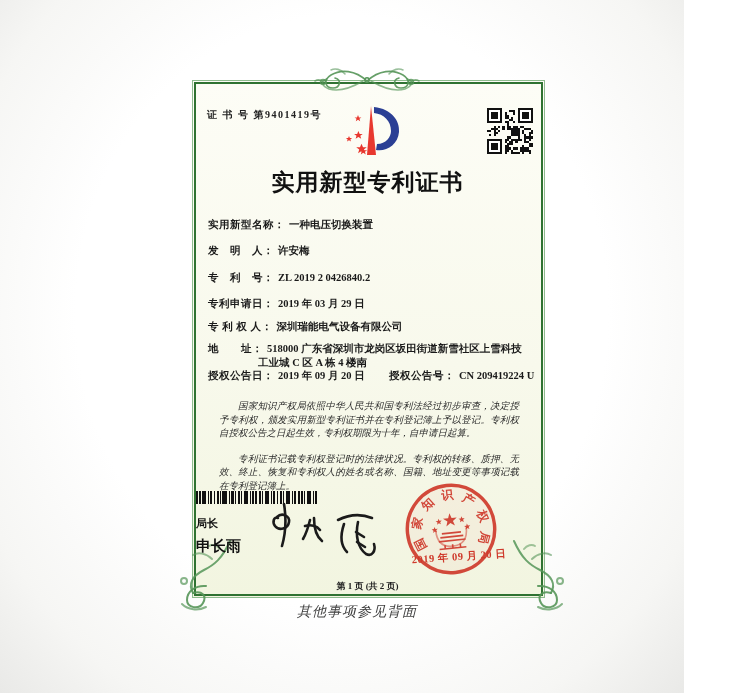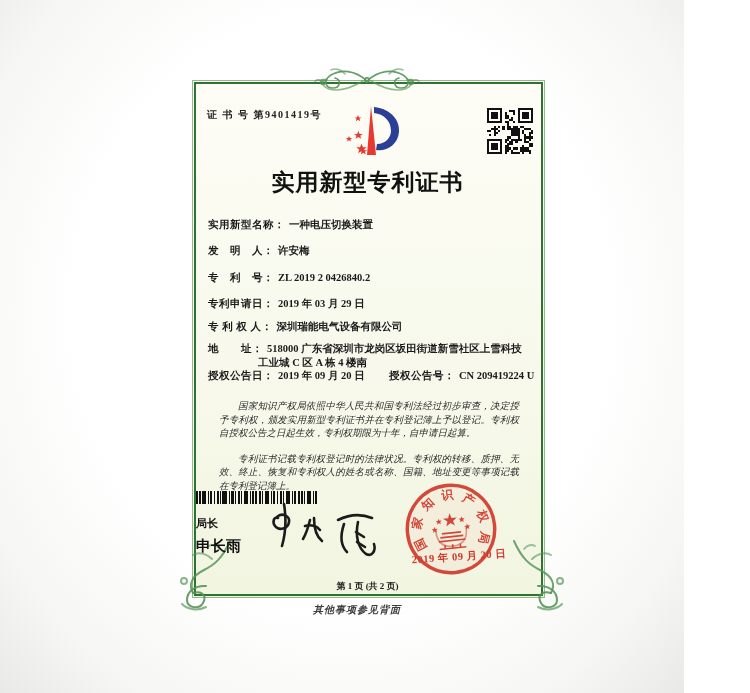--- a/index.html
+++ b/index.html
@@ -53,21 +53,21 @@
   .signature{left:258px;top:496px;}
   .seal{left:403px;top:481px;transform:rotate(-6deg);}
   .seal-date{
     left:399px;top:550px;width:120px;text-align:center;
     color:#cf3a2c;font-size:10.5px;font-weight:bold;letter-spacing:0.5px;
     transform:rotate(-4deg);white-space:nowrap;
   }
   .page-num{left:192px;top:580px;width:351px;text-align:center;font-size:9px;color:#222;font-weight:600;}
   .back-note{
     left:192px;top:603px;width:330px;text-align:center;
-    font-size:10px;font-style:italic;color:#3f3f3f;letter-spacing:1px;font-weight:700;
+    font-size:14px;font-style:italic;color:#3f3f3f;letter-spacing:1px;font-weight:400;
   }
   .qr{left:487px;top:108px;}
   .logo{left:336px;top:103px;}
   .flourish-top{left:305px;top:62px;}
   .flourish-bl{left:160px;top:537px;}
   .flourish-br{left:498px;top:537px;transform:scaleX(-1);}
 </style>
 </head>
 <body>
 

